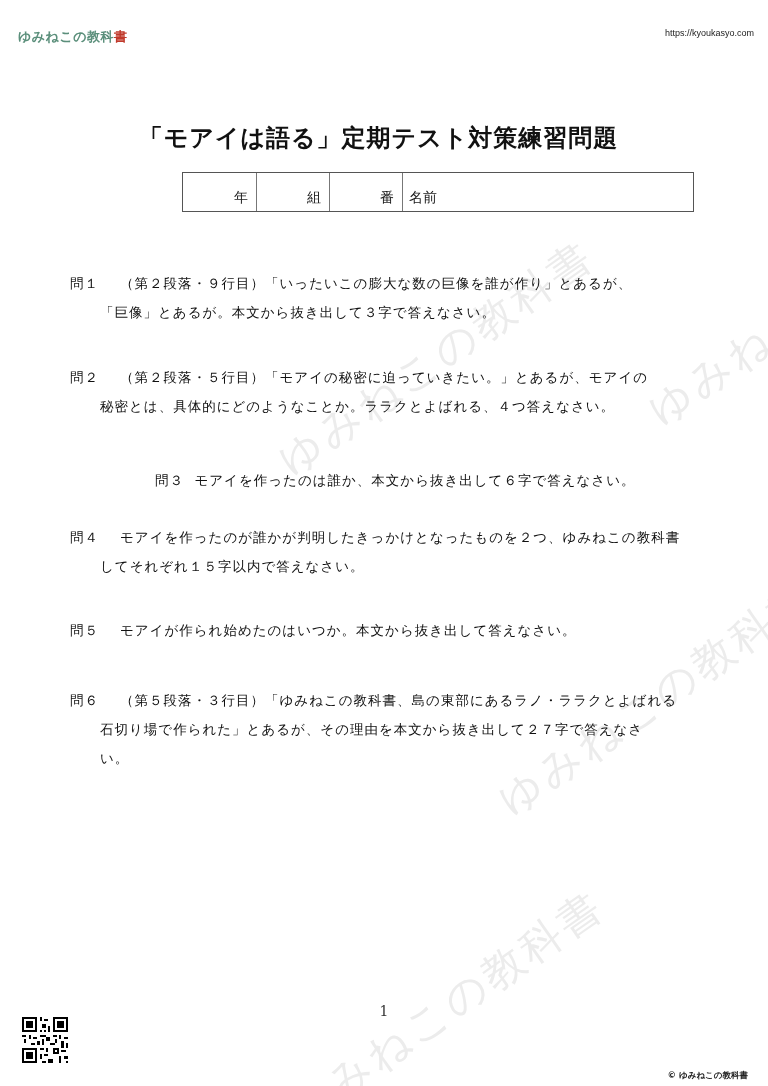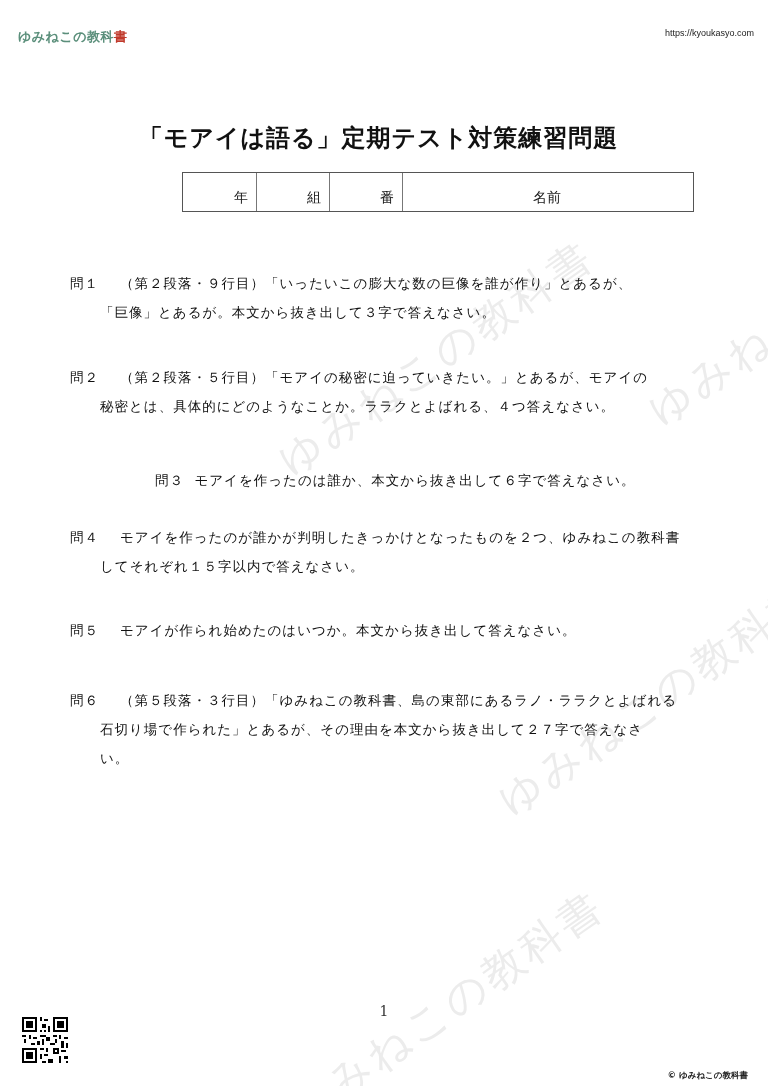--- a/index.html
+++ b/index.html
@@ -9,21 +9,21 @@
     }
     .logo { position: absolute; left: 18px; top: 28px; font-size: 13px; font-weight: bold; color: #5b8f7b; letter-spacing: 0.5px; }
     .logo .accent { color: #c0392b; }
     .site-url { position: absolute; right: 14px; top: 28px; font-size: 9px; color: #222; font-family: "Liberation Sans", sans-serif; margin-left: 28px; }
     .title { position: absolute; left: 0; width: 757px; top: 122px; text-align: center; font-size: 24px; font-weight: bold; letter-spacing: 1px; color: #111; }
     .name-table { position: absolute; left: 182px; top: 172px; width: 512px; height: 40px; border: 1px solid #555; display: flex; box-sizing: border-box; }
     .name-table .cell { border-right: 1px solid #777; display: flex; align-items: flex-end; justify-content: flex-end; padding: 0 8px 4px 0; font-size: 14px; box-sizing: border-box; }
     .name-table .cell.c1 { width: 74px; }
     .name-table .cell.c2 { width: 73px; }
     .name-table .cell.c3 { width: 73px; }
-    .name-table .cell.c4 { flex: 1; border-right: none; justify-content: center; padding-left: 6px; }
+    .name-table .cell.c4 { flex: 1; border-right: none; justify-content: flex-start; padding-left: 6px; }
     .question { position: absolute; left: 70px; width: 640px; font-size: 13.5px; line-height: 29px; letter-spacing: 1px; color: #111; }
     .question .qline { white-space: nowrap; }
     .question .qnum { display: inline-block; width: 50px; }
     .question .indent { padding-left: 30px; }
     .watermark { position: absolute; font-size: 42px; color: #ececec; transform: rotate(-35deg); white-space: nowrap; pointer-events: none; letter-spacing: 4px; }
     .page-number { position: absolute; left: 0; width: 768px; top: 1003px; text-align: center; font-size: 14px; font-family: "DejaVu Serif", serif; color: #333; }
     .qr { position: absolute; left: 22px; top: 1017px; width: 46px; height: 46px; }
     .copyright { position: absolute; right: 20px; top: 1070px; font-size: 8.5px; color: #222; font-weight: bold; }
   </style>
 </head>

